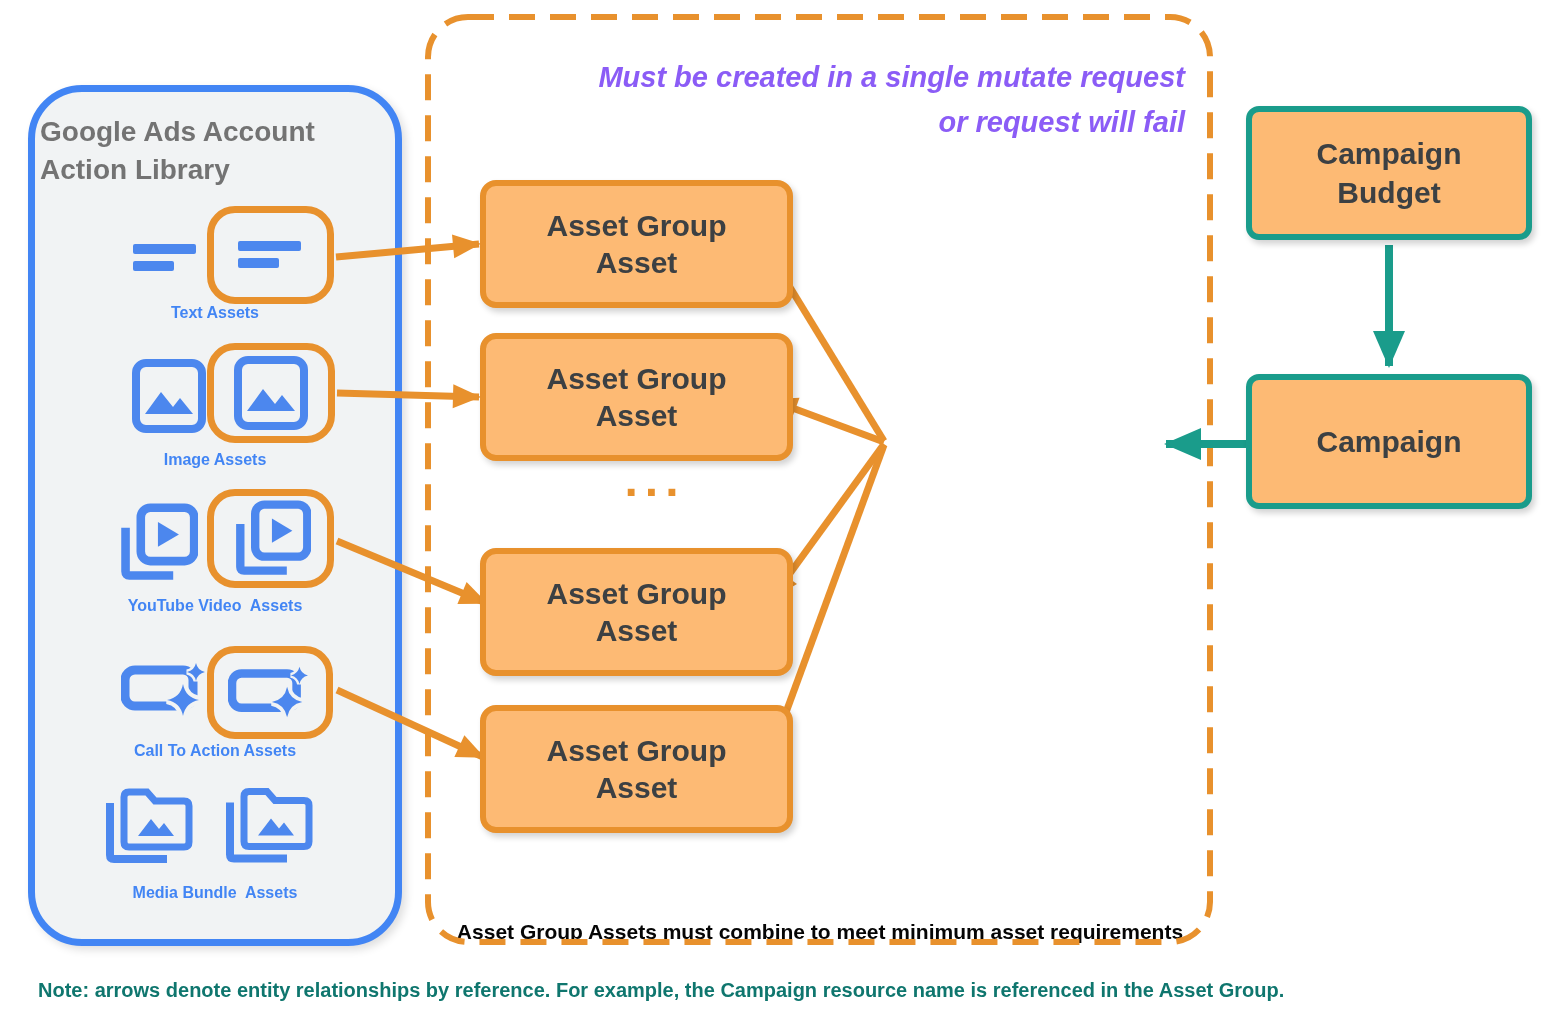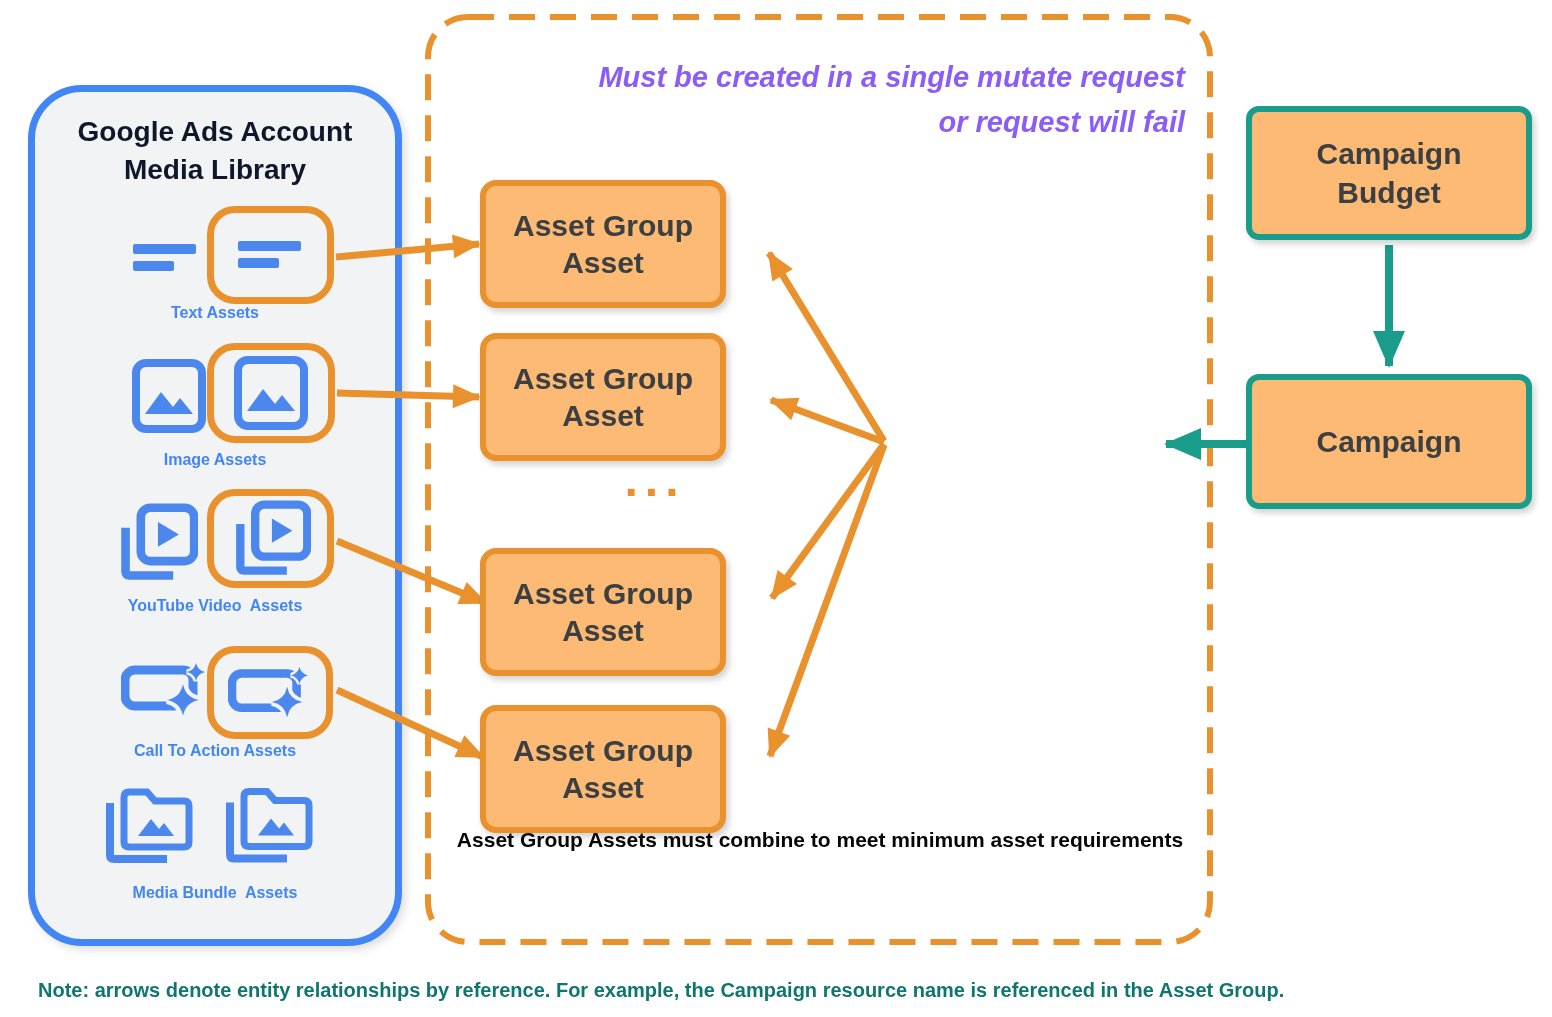--- a/index.html
+++ b/index.html
@@ -13,60 +13,60 @@
     background:#F1F3F4; border:7px solid #4285F4; border-radius:54px;
     box-shadow:4px 4px 8px rgba(0,0,0,0.13); z-index:1;
   }
   .mutate-panel-bg {
     position:absolute; left:425px; top:14px; width:788px; height:931px;
     background:#ffffff; border-radius:42px; z-index:1;
   }
 
   
   .library-title {
-    position:absolute; left:40px; top:113px; width:350px; text-align:center;
-    font-size:28px; font-weight:bold; color:#0f172a; line-height:38px; z-index:2;
+    position:absolute; left:40px; top:113px; width:350px; text-align:left;
+    font-size:28px; font-weight:bold; color:#737373; line-height:38px; z-index:2;
   }
   .asset-label {
     position:absolute; left:50px; width:330px; text-align:center;
     font-size:16px; font-weight:bold; color:#4285F4; z-index:2; white-space:pre;
   }
 
   .ring {
     position:absolute; border:7px solid #E8912D; border-radius:28px; z-index:2;
     display:flex; align-items:center; justify-content:center;
   }
   .lib-icon { position:absolute; z-index:2; }
   .lib-icon svg, .ring svg { display:block; }
 
   
   .mutate-title {
     position:absolute; left:455px; top:55px; width:730px; text-align:right;
     font-size:29px; font-weight:bold; font-style:italic; color:#8b5cf6;
     line-height:45px; z-index:2;
   }
   .mutate-caption {
-    position:absolute; left:455px; top:828px; width:730px; text-align:center;
+    position:absolute; left:455px; top:920px; width:730px; text-align:center;
     font-size:21px; font-weight:bold; color:#050505; z-index:2;
   }
   .ellipsis {
     position:absolute; left:600px; top:452px; width:110px; text-align:center;
     font-size:48px; font-weight:bold; color:#E8912D; letter-spacing:7px; z-index:2;
   }
 
   
   .node {
     position:absolute; display:flex; align-items:center; justify-content:center;
     background:#fdba74; border-radius:16px; z-index:4;
     box-shadow:3px 4px 6px rgba(0,0,0,0.18);
     font-weight:bold; color:#3C4043; text-align:center;
   }
   .node-orange { border:6px solid #E8912D; }
   .node-teal   { border:6px solid #1A9C8B; border-radius:13px; }
-  .aga-box { left:480px; width:246px; height:128px; }
+  .aga-box { left:480px; width:313px; height:128px; }
   .aga-box span { width:215px; font-size:30px; line-height:37px; }
   .asset-group-box { left:880px; top:372px; width:275px; height:132px; font-size:30px; }
   .campaign-budget-box { left:1246px; top:106px; width:286px; height:134px; }
   .campaign-budget-box span { width:200px; font-size:30px; line-height:39px; }
   .campaign-box { left:1246px; top:374px; width:286px; height:135px; font-size:30px; }
 
   .footnote {
     position:absolute; left:38px; top:979px; width:1490px;
     font-size:20px; font-weight:bold; color:#0f766e; z-index:2;
   }
@@ -75,21 +75,21 @@
 </style>
 </head>
 <body>
 
 <div id="canvas">
 
   <div class="library-panel"></div>
 
   <div class="library-title">
     <div>Google Ads Account</div>
-    <div>Media Library</div>
+    <div>Action Library</div>
   </div>
 
   <div class="lib-icon" style="left:133px; top:244px;">
     <svg width="66" height="28" viewBox="0 0 66 28" fill="#4C87EE">
       <rect x="0" y="0" width="63" height="10" rx="2"></rect>
         <rect x="0" y="17" width="41" height="10" rx="2"></rect>
     </svg>
   </div>
   <div class="ring" style="left:207px; top:206px; width:127px; height:98px;">
     <svg width="66" height="28" viewBox="0 0 66 28" fill="#4C87EE">

